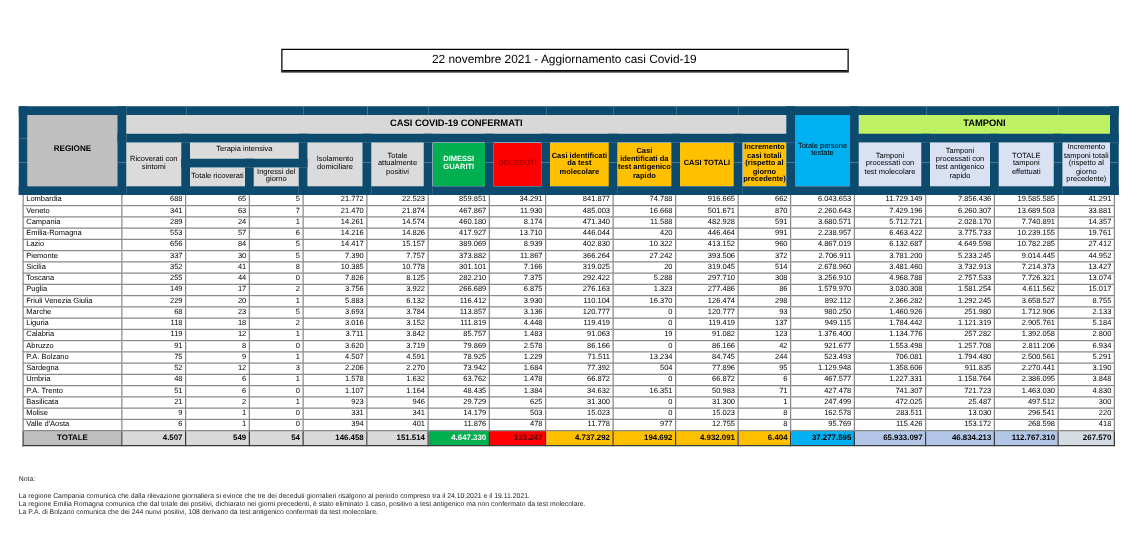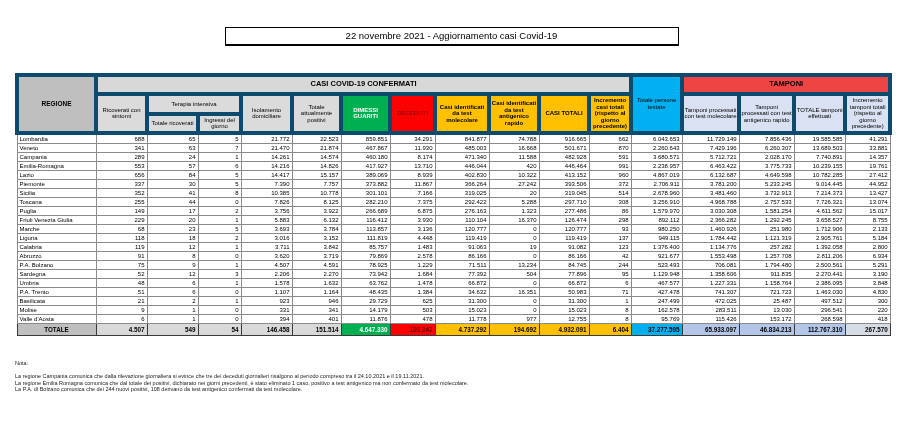--- a/index.html
+++ b/index.html
@@ -1,30 +1,30 @@
 <!DOCTYPE html>
 <html><head>
 <meta charset="utf-8">
 <style>
   html,body{margin:0;padding:0;background:#fff;}
   body{width:900px;height:435px;font-family:"Liberation Sans",sans-serif;color:#000;overflow:hidden;}
   .page{padding:27px 12px 0 15px;}
 
   
-  .titlebox{width:452px;margin:0 auto;border:1px solid #000;}
+  .titlebox{width:452px;margin:12px auto;border:1px solid #000;}
   .titlebox .row1{border-bottom:1px solid #000;}
   .titlebox div{height:16px;line-height:16px;text-align:center;font-size:9.5px;}
 
   
   table{border-collapse:collapse;table-layout:fixed;width:873px;margin-top:27px;}
   th,td{overflow:hidden;white-space:nowrap;}
-  th{border:4px solid #0c4a6e;background:#DBDBDB;font-weight:normal;font-size:6px;line-height:6.5px;text-align:center;vertical-align:middle;padding:1px 0;white-space:normal;}
+  th{border:7px solid #0c4a6e;background:#DBDBDB;font-weight:normal;font-size:6px;line-height:6.5px;text-align:center;vertical-align:middle;padding:1px 0;white-space:normal;}
   .h-region{background:#BFBFBF;font-weight:bold;font-size:6.5px;}
   .bar{font-weight:bold;font-size:7.5px;height:13px;background:#D8D8D8;}
-  .bar-tamponi{background:#ef4444;}
+  .bar-tamponi{background:#bef264;}
   .h-green{background:#00B050;color:#fff;font-weight:bold;}
   .h-red{background:#FF0000;color:#A90000;font-weight:bold;}
   .h-yellow{background:#FFC000;font-weight:bold;}
   .h-cyan{background:#00B0F0;}
   .h-blue{background:#D9E1F2;}
   .ti-sub th{height:13px;}
 
   td{border:0.5px solid #8a8a8a;font-size:6px;height:8px;line-height:8px;text-align:right;padding:0 2px;background:#fff;}
   td.region{text-align:left;}
 

